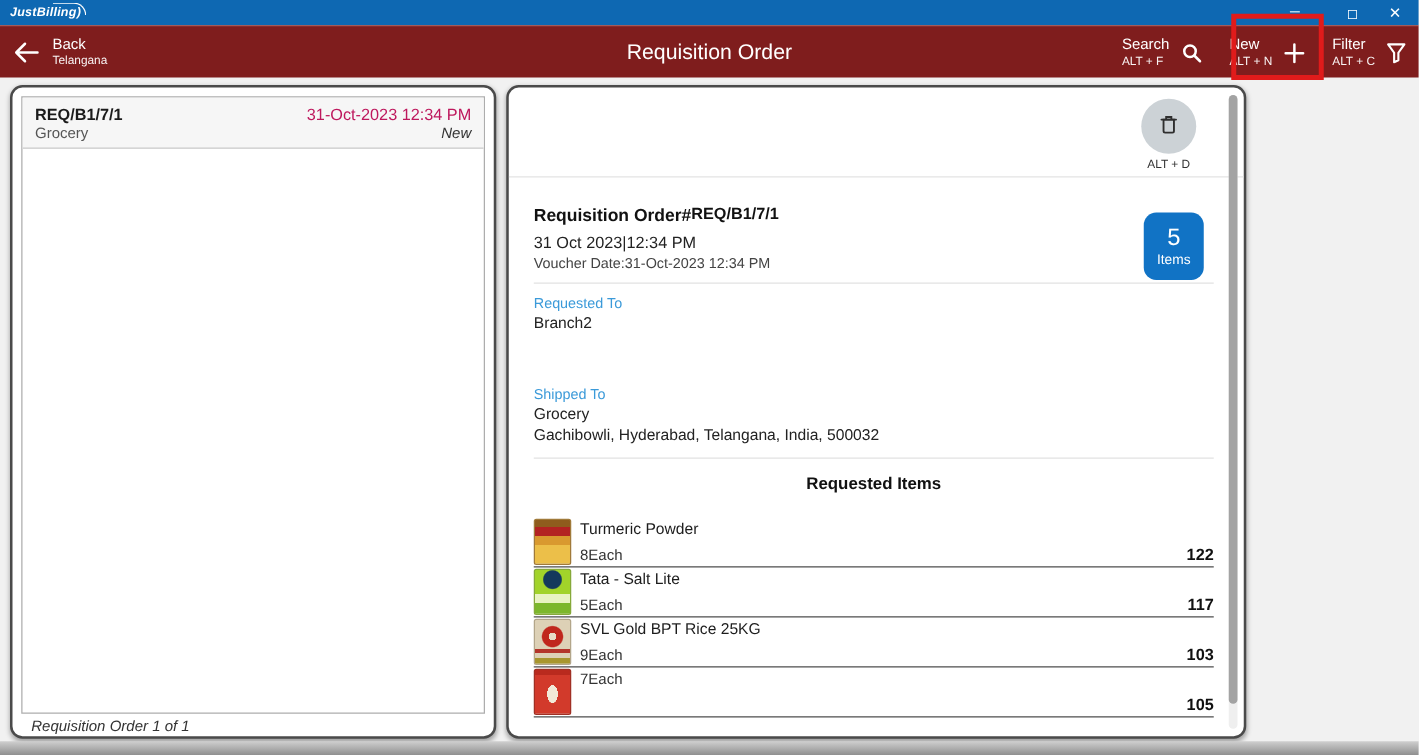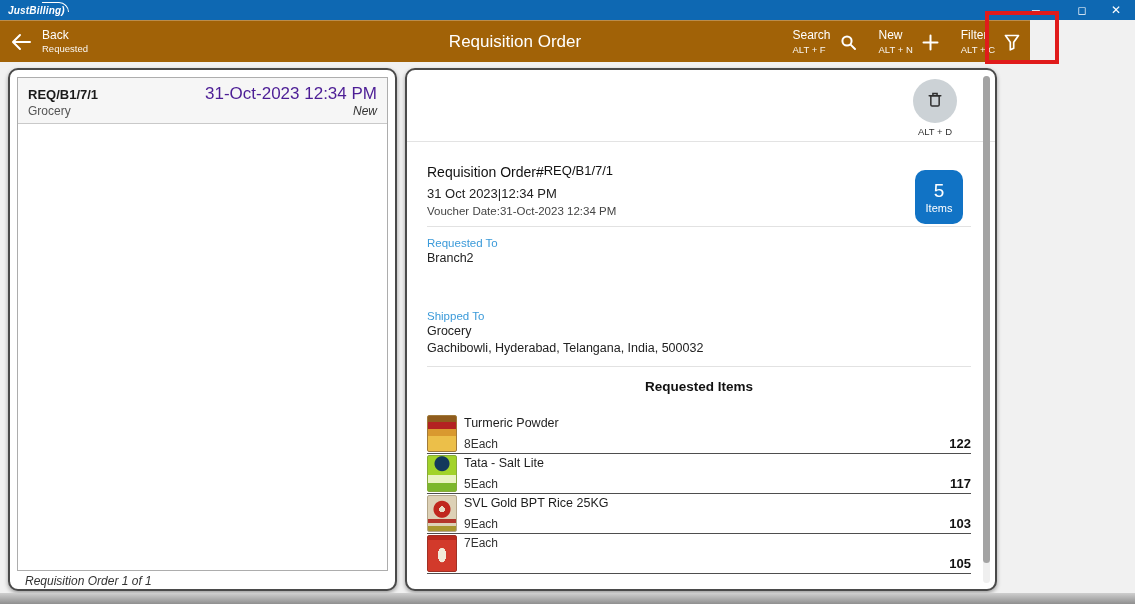--- a/index.html
+++ b/index.html
@@ -24,22 +24,22 @@
     border-top-right-radius:10px;
   }
   .winbtn { position:absolute; top:0; height:20px; display:flex; align-items:center;
     justify-content:center; color:#fff; font-size:12px; width:26px; cursor:default; }
   .btn-min { right:86px; font-size:11px; }
   .btn-max { right:40px; font-size:11px; }
   .btn-close { right:6px; }
 
   
   .navbar {
-    position:absolute; left:0; top:20px; width:1030px; height:42px;
-    background:#a16207; border-top:1px solid rgba(255,255,255,.28);
+    position:absolute; left:0; top:20px; width:1135px; height:42px;
+    background:#7f1d1d; border-top:1px solid rgba(255,255,255,.28);
     display:flex; align-items:center; color:#fff;
   }
   .back { display:flex; align-items:center; margin-left:10px; gap:10px; cursor:pointer; }
   .back-arrow svg { display:block; }
   .two-line { display:flex; flex-direction:column; line-height:1.25; }
   .tl-label { font-size:12px; }
   .tl-short { font-size:9.5px; opacity:.95; }
   .nav-title {
     position:absolute; left:0; right:0; text-align:center;
     font-size:17px; font-weight:400; pointer-events:none;
@@ -63,21 +63,21 @@
     box-shadow:0 2px 4px rgba(0,0,0,.35);
   }
   .left-panel { left:8px; width:389px; height:523px; padding:7px 7px 0 7px; }
   .order-listbox { border:1px solid #adadad; height:494px; background:#fff; overflow:hidden; }
   .order-item {
     background:#f6f6f6; border-bottom:1px solid #c9c9c9;
     padding:6px 10px 5px 10px; cursor:pointer;
   }
   .oi-row { display:flex; justify-content:space-between; align-items:baseline; }
   .oi-id { font-size:13px; font-weight:bold; color:#1b1b1b; }
-  .oi-date { font-size:17px; color:#4c1d95; }
+  .oi-date { font-size:13px; color:#be185d; }
   .oi-cat { font-size:12px; color:#555; }
   .oi-status { font-size:12px; font-style:italic; color:#333; }
   .list-footer {
     font-size:12px; font-style:italic; color:#333; padding:3px 0 0 8px;
   }
 
   .right-panel { left:405px; width:592px; height:523px; overflow:hidden; }
 
   
   .scrollbar {
@@ -92,21 +92,21 @@
   
   .detail-top { height:72px; border-bottom:1px solid #e3e3e3; position:relative; }
   .delete-wrap { position:absolute; right:36px; top:9px; width:48px; text-align:center; }
   .delete-btn {
     width:44px; height:44px; border-radius:50%; background:#ccd2d6;
     display:flex; align-items:center; justify-content:center; cursor:pointer; margin:0 auto;
   }
   .delete-short { font-size:9.5px; color:#333; margin-top:3px; }
 
   .detail-body { padding:21px 24px 0 20px; position:relative; }
-  .order-head { font-size:14px; font-weight:normal; color:#111; }
+  .order-head { font-size:14px; font-weight:bold; color:#111; }
   .order-head .order-no { font-size:13px; vertical-align:2px; }
   .order-date { font-size:13px; color:#222; margin-top:6px; }
   .voucher { font-size:11.5px; color:#444; margin-top:4px; }
   .hr { border-bottom:1px solid #e2e2e2; margin-top:9px; }
 
   .section-label { font-size:11.5px; color:#3b9ad9; margin-top:10px; }
   .section-value { font-size:12.5px; color:#222; margin-top:2px; line-height:1.25; }
   .gap-block { height:33px; }
 
   .items-badge {
@@ -163,21 +163,21 @@
 
 <div class="navbar">
   <div class="back">
     <span class="back-arrow">
       <svg width="22" height="18" viewBox="0 0 22 18">
           <path d="M10 2 L3 9 L10 16 M3.5 9 H20" stroke="#fff" stroke-width="2" fill="none" stroke-linecap="round" stroke-linejoin="round"></path>
         </svg>
     </span>
     <span class="two-line">
       <span class="tl-label">Back</span>
-      <span class="tl-short">Requested</span>
+      <span class="tl-short">Telangana</span>
     </span>
   </div>
 
   <div class="nav-title">Requisition Order</div>
 
   <div class="actions">
     <div class="action">
       <span class="two-line" style="text-align:left;">
         <span class="tl-label">Search</span>
         <span class="tl-short">ALT + F</span>

